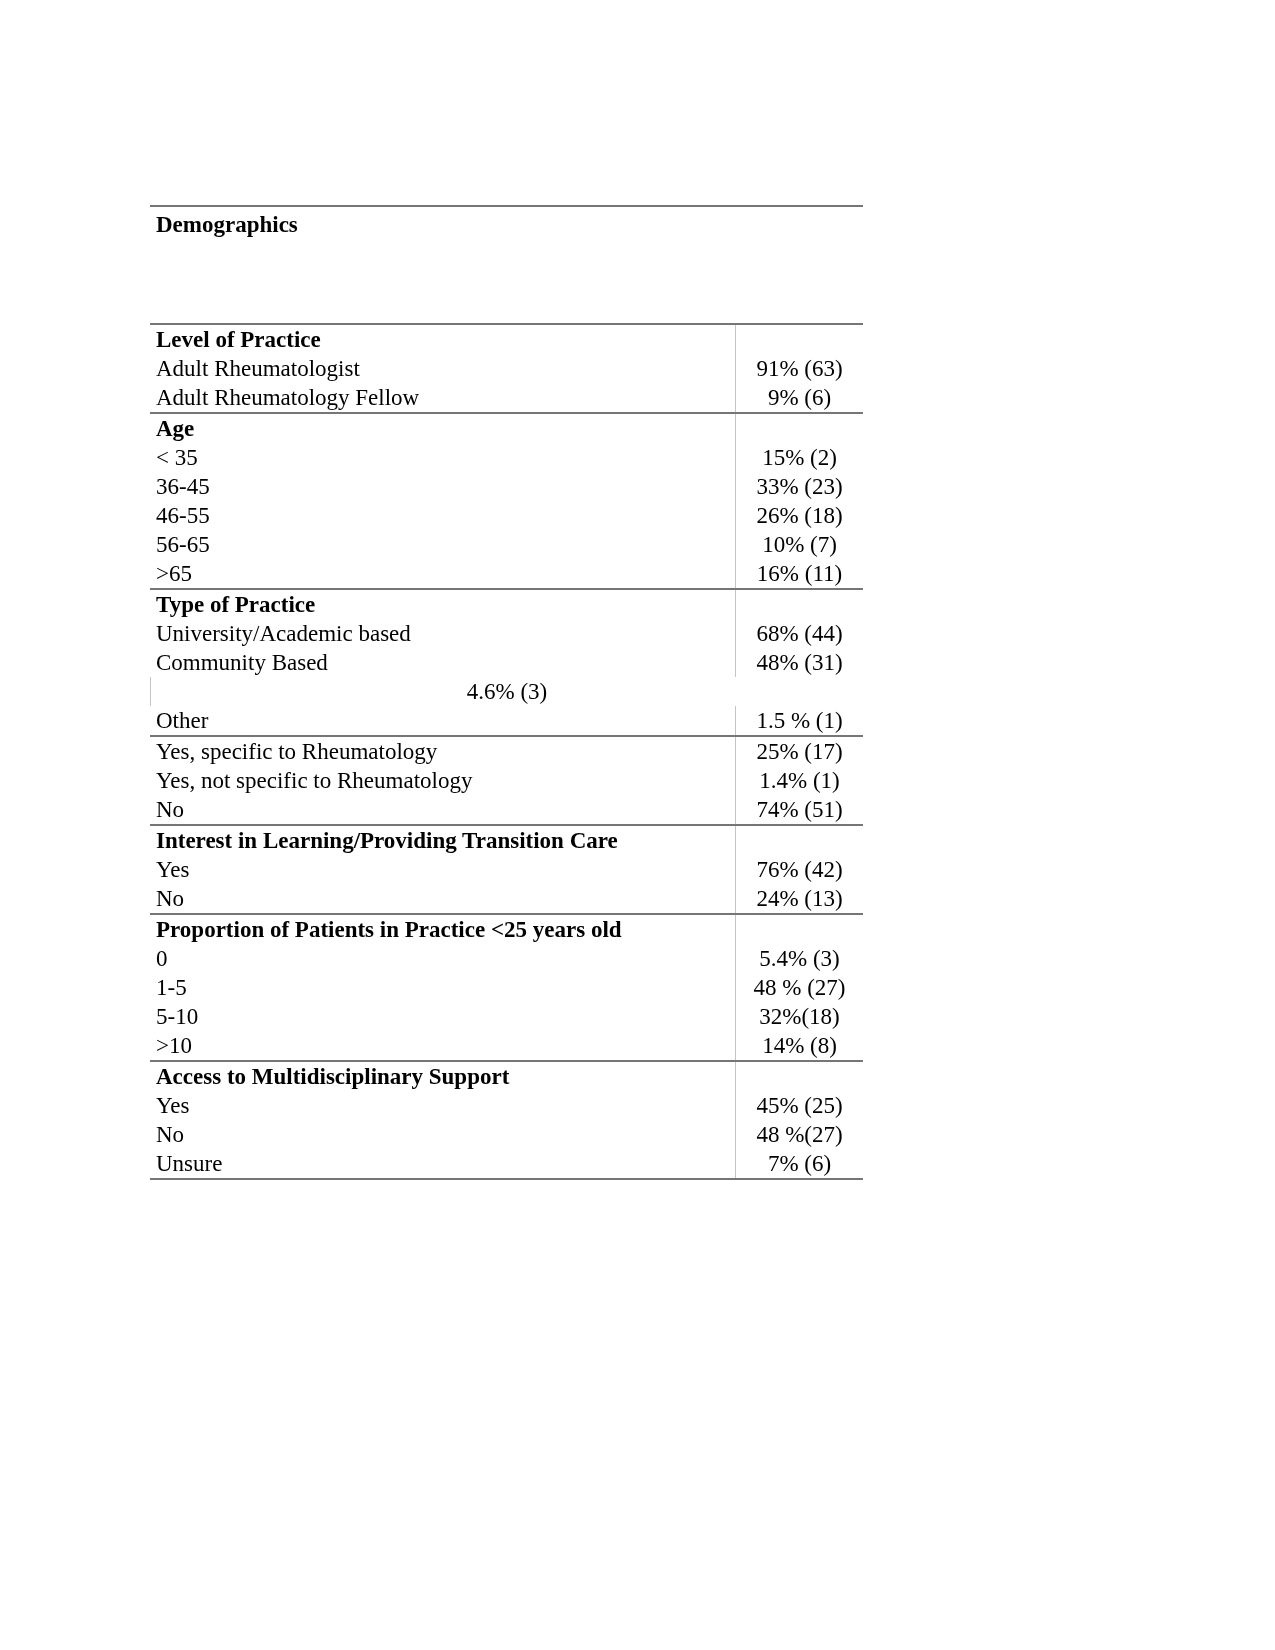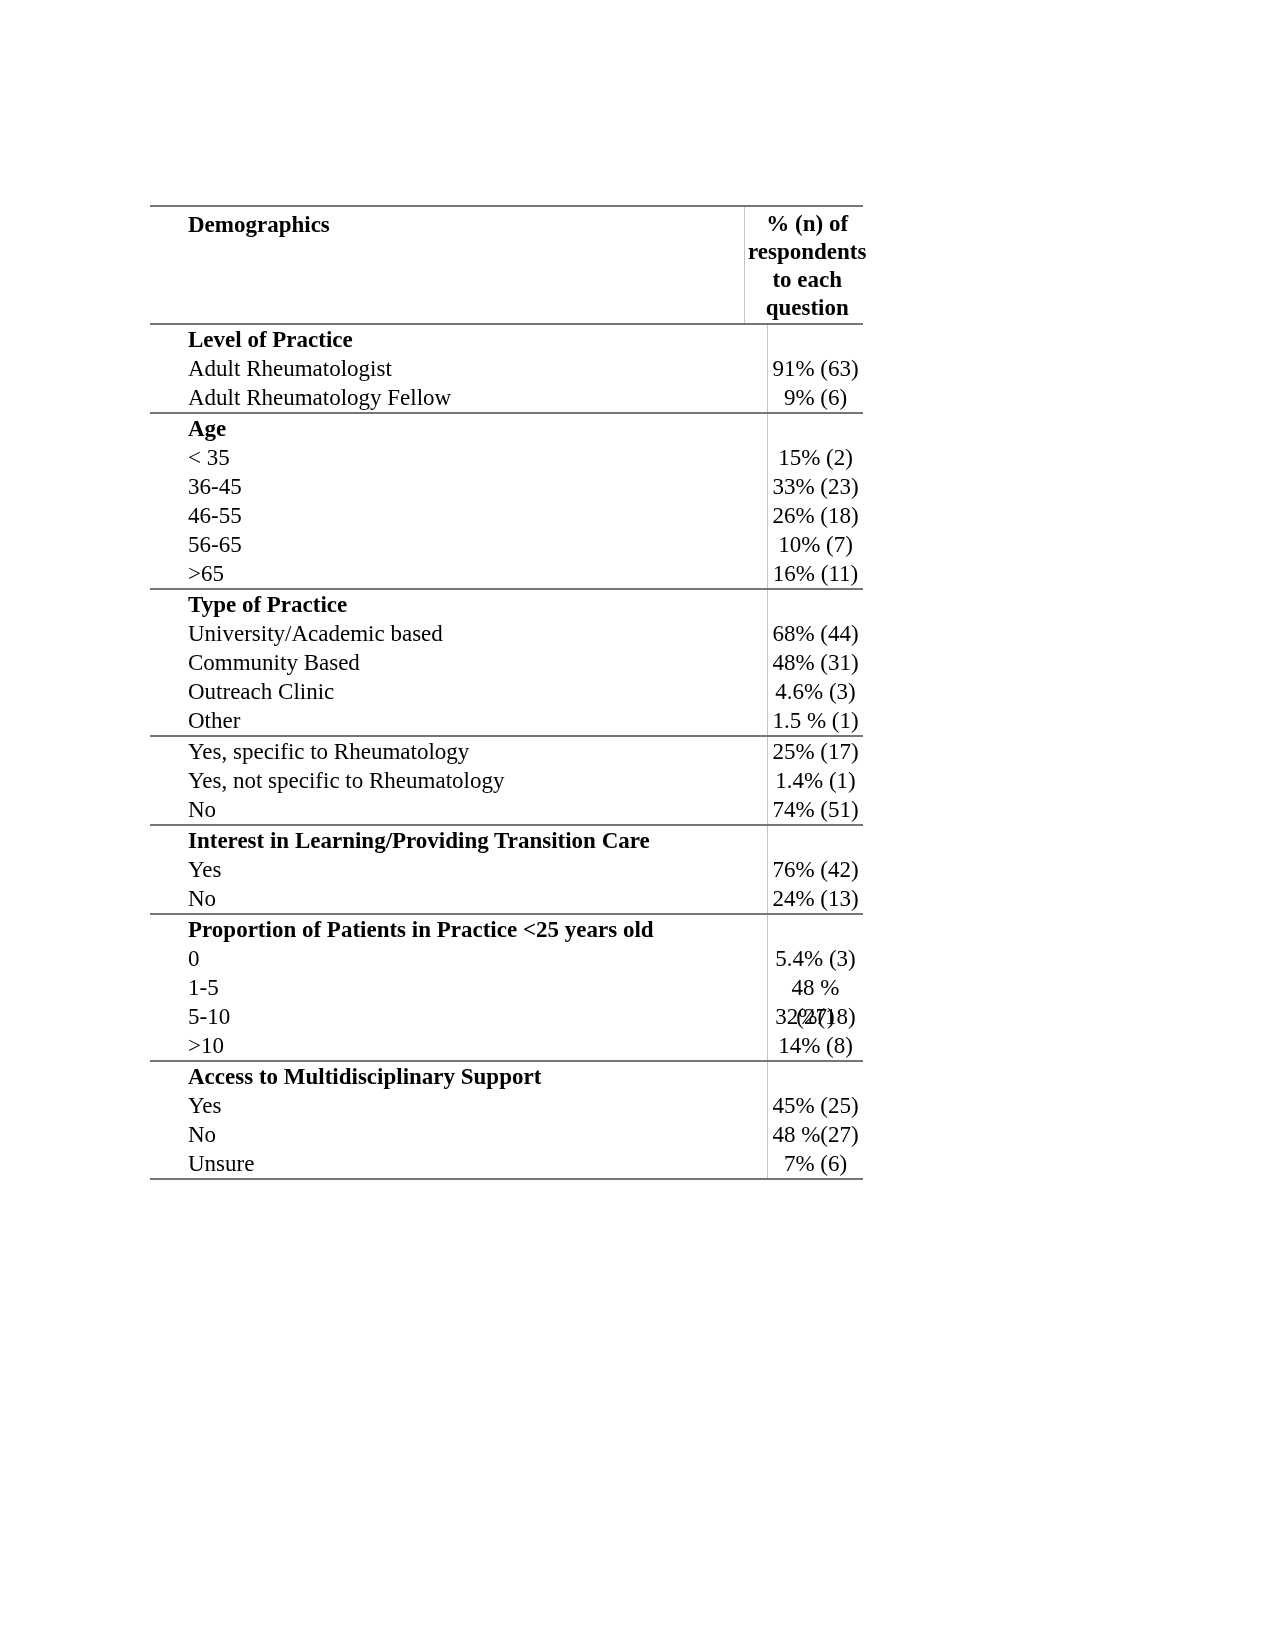--- a/index.html
+++ b/index.html
@@ -27,21 +27,20 @@
   .thead {
     display: flex;
     height: 116px;
     border-bottom: 2px solid #767676;
   }
   .c1 {
     flex: 0 0 556px;
     padding-left: 6px;
     overflow: hidden;
     white-space: nowrap;
-    margin-left: 32px;
   }
   .c2 {
     flex: 1 1 auto;
     text-align: center;
     border-left: 1px solid #c4c4c4;
     padding: 0 3px;
   }
   .thead .c1 {
     font-weight: bold;
     padding-top: 3px;
@@ -66,21 +65,20 @@
     font-weight: bold;
   }
 </style>
 </head>
 <body>
 
 <div class="page">
   <div class="demo-table">
     <div class="thead">
       <div class="c1">Demographics</div>
-      <div class="c2">% (n) of respondents to each question</div>
     </div>
     <div id="sections">
         <div class="section">
     <div class="row">
       <div class="c1 bold">Level of Practice</div>
       <div class="c2"></div>
     </div>
   <div class="row">
     <div class="c1">Adult Rheumatologist</div>
     <div class="c2">91% (63)</div>
@@ -123,21 +121,20 @@
     </div>
   <div class="row">
     <div class="c1">University/Academic based</div>
     <div class="c2">68% (44)</div>
   </div>
           <div class="row">
     <div class="c1">Community Based</div>
     <div class="c2">48% (31)</div>
   </div>
           <div class="row">
-    <div class="c1">Outreach Clinic</div>
     <div class="c2">4.6% (3)</div>
   </div>
           <div class="row">
     <div class="c1">Other</div>
     <div class="c2">1.5 % (1)</div>
   </div>
         </div>
         <div class="section">
   <div class="row">
     <div class="c1">Yes, specific to Rheumatology</div>

